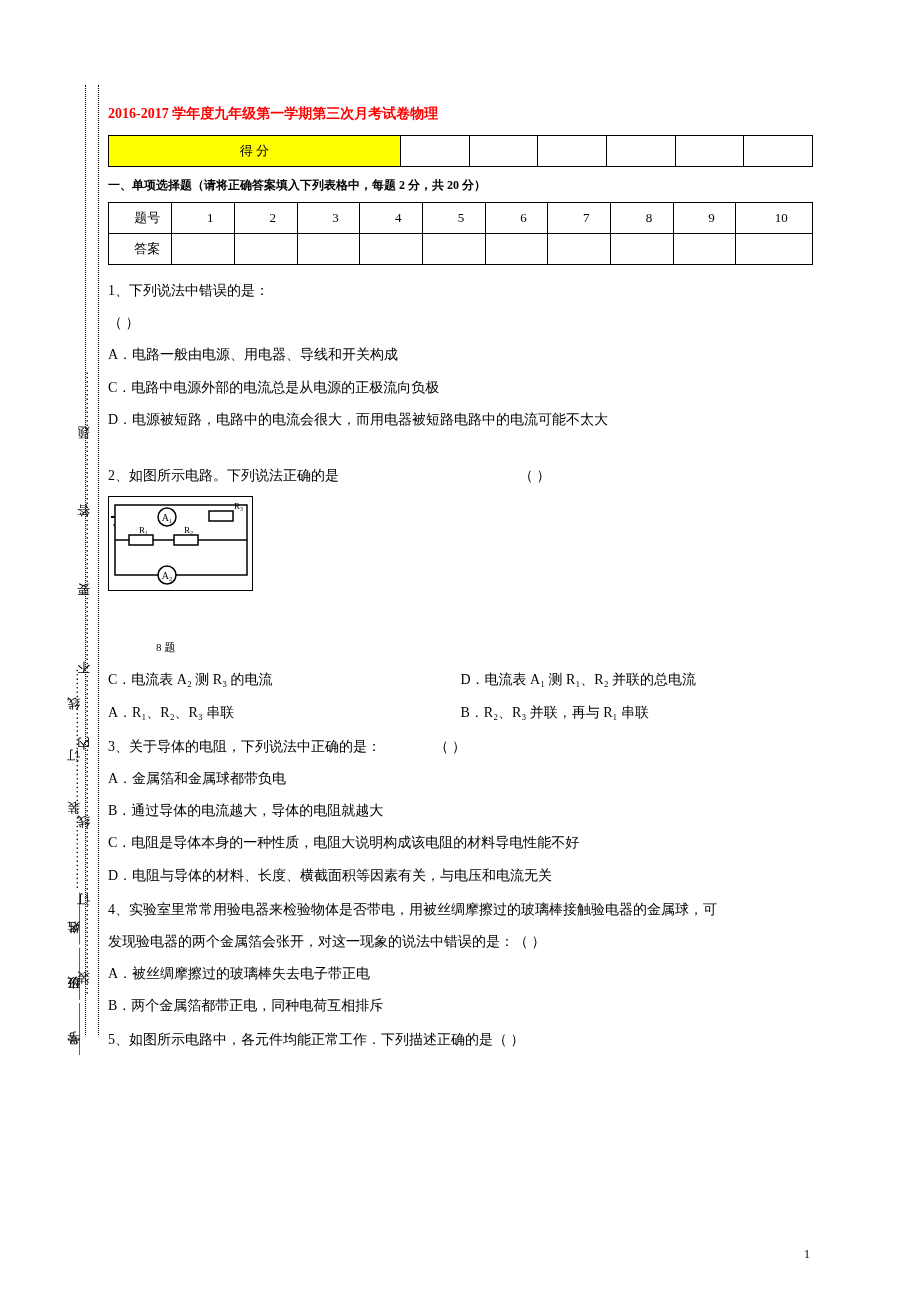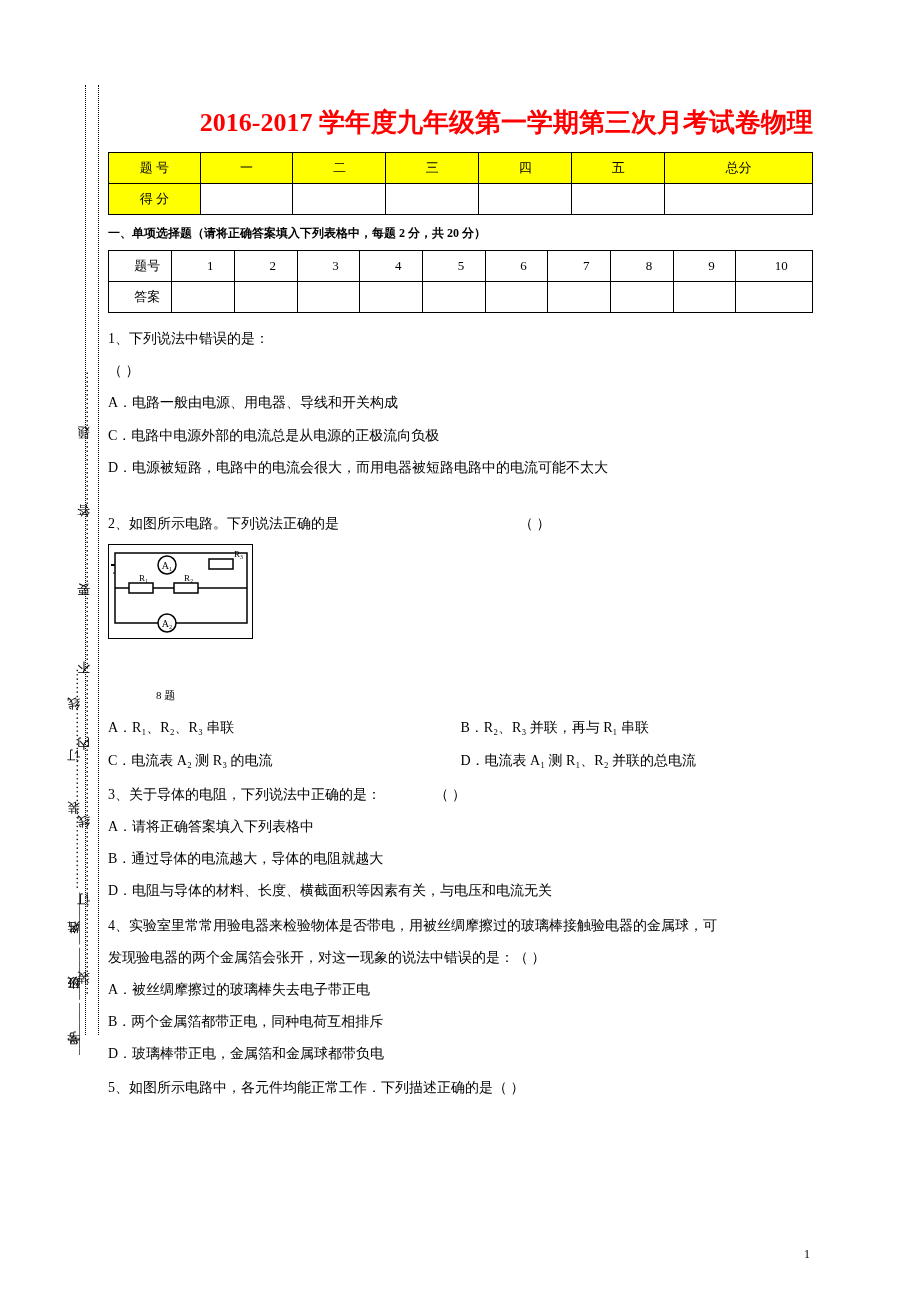--- a/index.html
+++ b/index.html
@@ -35,23 +35,23 @@
     .dotted1 { left: 85px; }
     .dotted2 { left: 98px; }
     .content {
       position: absolute;
       left: 108px;
       top: 105px;
       width: 705px;
     }
     .title {
       color: #ff0000;
-      font-size: 26px;
+      font-size: 14px;
       font-weight: bold;
-      text-align: right;
+      text-align: left;
       margin-bottom: 12px;
       font-family: "SimSun", "宋体", serif;
     }
     table {
       border-collapse: collapse;
       width: 100%;
       margin-bottom: 10px;
     }
     td, th {
       border: 1px solid #000;
@@ -111,29 +111,20 @@
   <div class="dotted-line dotted2"></div>
   <div class="vertical-text vt1">装………………订………………线………………内………………不………………要………………答………………题………………</div>
   <div class="vertical-text vt2">学号________     班级________      姓名________     ……………装…………订…………线…………</div>
 </div>
 
 <div class="content">
   <div class="title">2016-2017 学年度九年级第一学期第三次月考试卷物理</div>
 
   <table class="score-table">
     <tbody>
-        <tr>
-      <td class="hdr" style="width:13%">题   号</td>
-      <td class="hdr">一</td>
-      <td class="hdr">二</td>
-      <td class="hdr">三</td>
-      <td class="hdr">四</td>
-      <td class="hdr">五</td>
-      <td class="hdr">总分</td>
-    </tr>
     <tr>
       <td>得   分</td>
       <td></td>
       <td></td>
       <td></td>
       <td></td>
       <td></td>
       <td></td>
     </tr>
   </tbody>
@@ -200,45 +191,45 @@
         <rect x="20" y="38" width="24" height="10" fill="#fff" stroke="#000" stroke-width="1.5"></rect>
         <text x="30" y="36" font-size="9">R₁</text>
         <rect x="65" y="38" width="24" height="10" fill="#fff" stroke="#000" stroke-width="1.5"></rect>
         <text x="75" y="36" font-size="9">R₂</text>
         <circle cx="58" cy="78" r="9" fill="#fff" stroke="#000" stroke-width="1.5"></circle>
         <text x="58" y="82" text-anchor="middle" font-size="10">A₂</text>
       </svg>
     </div>
     <div class="circuit-label" style="text-align:left;margin-left:48px;margin-top:44px;">8 题</div>
     <div class="options-row">
+      <div>C．电流表 A₂ 测 R₃ 的电流</div>
+      <div>D．电流表 A₁ 测 R₁、R₂ 并联的总电流</div>
+    </div>
+    <div class="options-row">
       <div>A．R₁、R₂、R₃ 串联</div>
       <div>B．R₂、R₃ 并联，再与 R₁ 串联</div>
-    </div>
-    <div class="options-row">
-      <div>C．电流表 A₂ 测 R₃ 的电流</div>
-      <div>D．电流表 A₁ 测 R₁、R₂ 并联的总电流</div>
     </div>
   </div>
 
   <div class="question">
     <div>
       <span>3、关于导体的电阻，下列说法中正确的是：</span>
       <span style="margin-left:50px">（      ）</span>
     </div>
-    <div>A．请将正确答案填入下列表格中</div>
+    <div>A．金属箔和金属球都带负电</div>
     <div>B．通过导体的电流越大，导体的电阻就越大</div>
+    <div>C．电阻是导体本身的一种性质，电阻大说明构成该电阻的材料导电性能不好</div>
     <div>D．电阻与导体的材料、长度、横截面积等因素有关，与电压和电流无关</div>
   </div>
 
   <div class="question">
     <div>4、实验室里常常用验电器来检验物体是否带电，用被丝绸摩擦过的玻璃棒接触验电器的金属球，可</div>
     <div>发现验电器的两个金属箔会张开，对这一现象的说法中错误的是：（  ）</div>
     <div>A．被丝绸摩擦过的玻璃棒失去电子带正电</div>
     <div>B．两个金属箔都带正电，同种电荷互相排斥</div>
-    <div>D．玻璃棒带正电，金属箔和金属球都带负电</div>
   </div>
 
   <div class="question">
     <div>5、如图所示电路中，各元件均能正常工作．下列描述正确的是（   ）</div>
   </div>
 </div>
 
 <div class="page-num">1</div>
 
 </body></html>

